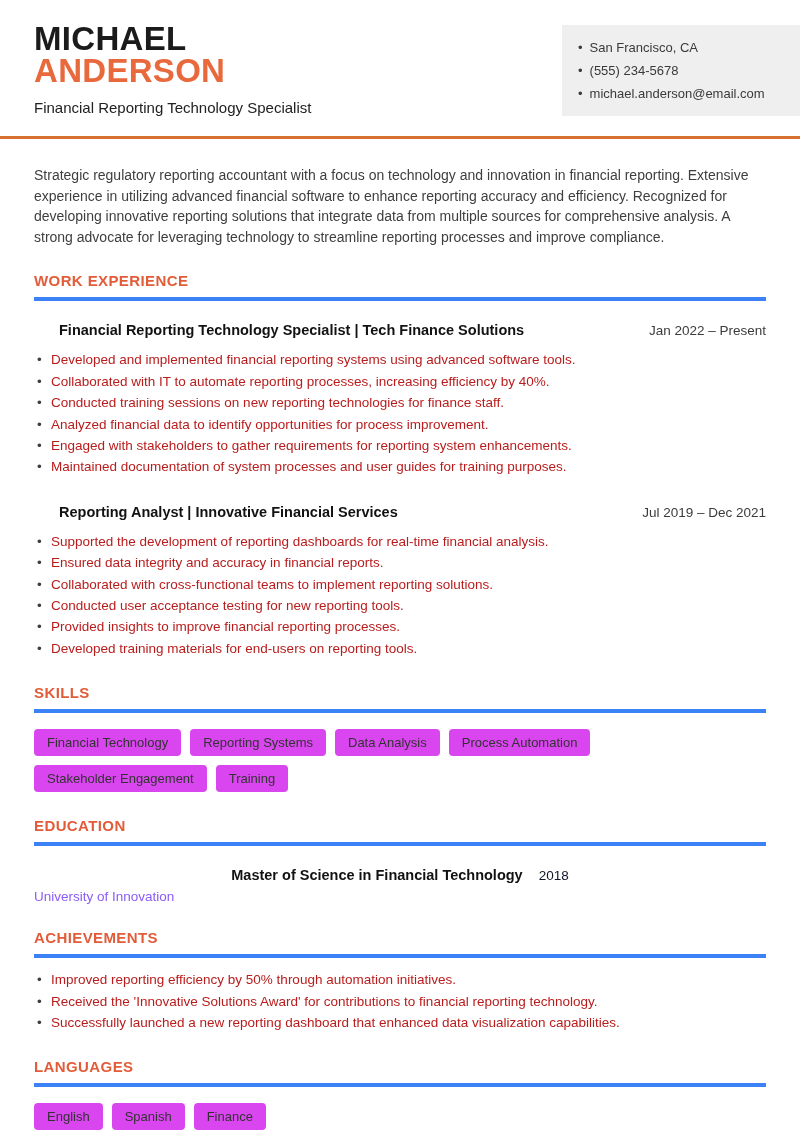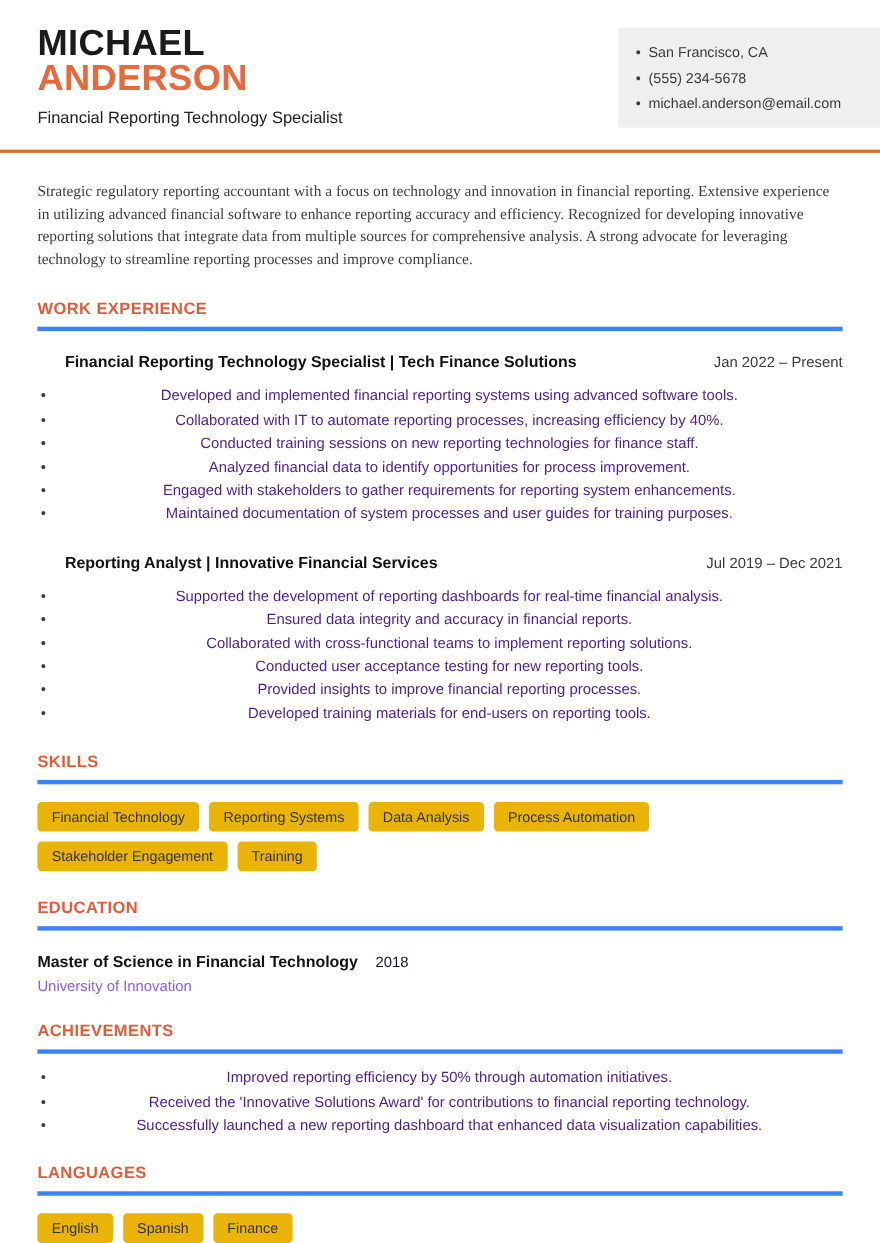--- a/index.html
+++ b/index.html
@@ -29,49 +29,49 @@
     padding: 11px 10px 11px 16px;
   }
   .contact-item { display: flex; align-items: baseline; gap: 7px; font-size: 13px; color: #3a3a3a; line-height: 23px; }
   .contact-dot { flex: 0 0 auto; font-size: 13px; color: #3a3a3a; }
 
   .top-divider { height: 3px; background: #D8702F; width: 100%; }
 
   
   .content { padding: 0 34px; }
 
-  .summary { margin: 26px 0 0 0; font-size: 14px; line-height: 20.6px; color: #3e3e3e; font-family: Liberation Serif, serif; }
+  .summary { margin: 26px 0 0 0; font-size: 14px; line-height: 20.6px; color: #3e3e3e; }
 
   .section { margin-top: 25px; }
   .section-heading {
     margin: 0; padding-bottom: 8px;
     font-size: 15px; font-weight: 700; letter-spacing: 0.4px;
     color: #E25C39;
     border-bottom: 4px solid #3b82f6;
   }
 
   .job { margin-top: 21px; }
   .job + .job { margin-top: 26px; }
   .job-head { display: flex; justify-content: space-between; align-items: baseline; margin-left: 25px; }
   .job-title { margin: 0; font-size: 14.5px; font-weight: 700; color: #121212; }
   .job-dates { flex: 0 0 auto; margin-left: 16px; font-size: 13.5px; color: #3b3b3b; white-space: nowrap; }
 
   ul.bullets { list-style: none; margin: 11px 0 0 0; padding: 0; }
-  ul.bullets li { position: relative; padding-left: 17px; font-size: 13.5px; color: #4c1d95; line-height: 21.4px; text-align: center; }
+  ul.bullets li { position: relative; padding-left: 17px; font-size: 13.5px; color: #b91c1c; line-height: 21.4px; }
   ul.bullets li::before { content: "\2022"; position: absolute; left: 3px; color: #3e3e3e; }
 
   .tags { display: flex; flex-wrap: wrap; gap: 9px; margin-top: 16px; }
   .tag {
     display: inline-block;
-    background: #eab308; color: #333333;
+    background: #d946ef; color: #333333;
     font-size: 13px; line-height: 1;
     padding: 7px 13px; border-radius: 4px;
   }
 
-  .edu-head { display: flex; justify-content: flex-start; align-items: baseline; margin-top: 21px; }
+  .edu-head { display: flex; justify-content: center; align-items: baseline; margin-top: 21px; }
   .edu-degree { margin: 0; font-size: 14.5px; font-weight: 700; color: #121212; }
   .edu-year { flex: 0 0 auto; margin-left: 16px; font-size: 13.5px; color: #0f172a; }
   .edu-school { margin-top: 6px; font-size: 13.5px; color: #8b5cf6; }
 </style>
 </head>
 <body>
 
 <div class="page">
 
   <header class="header">

